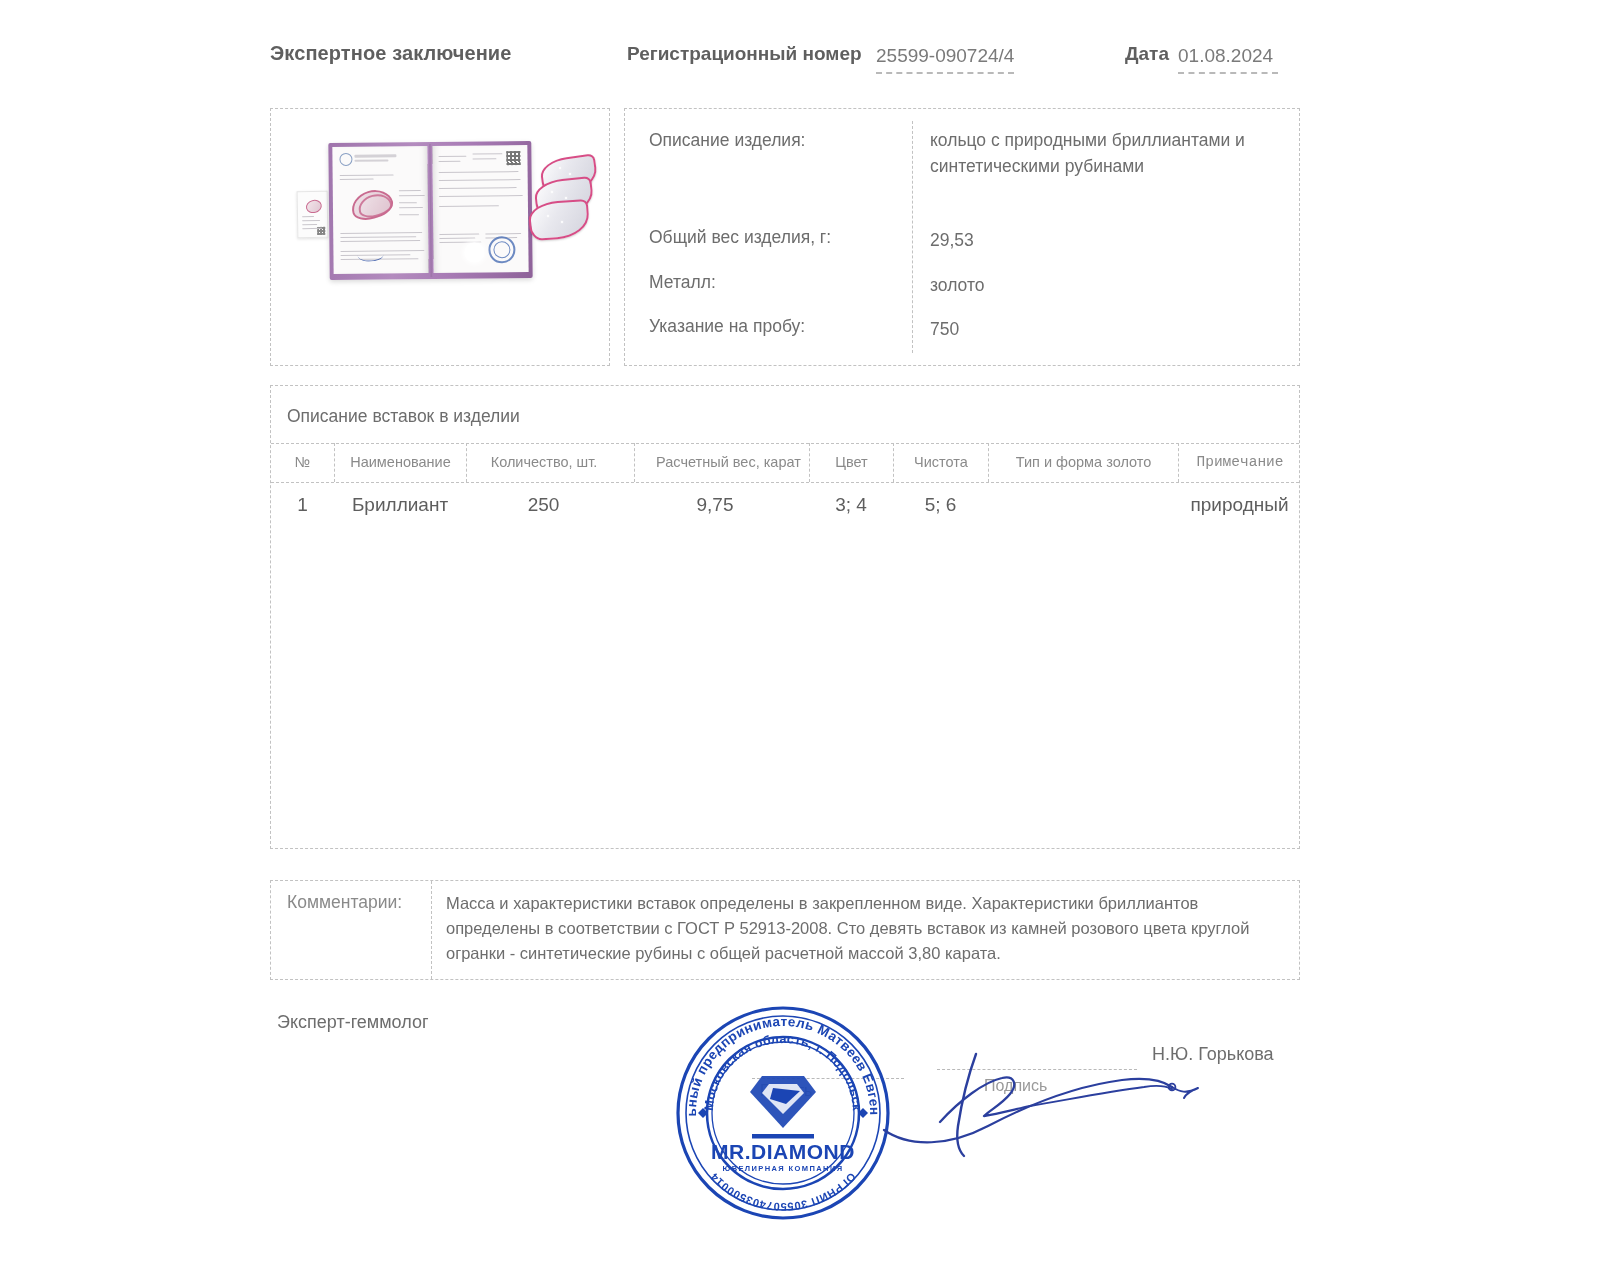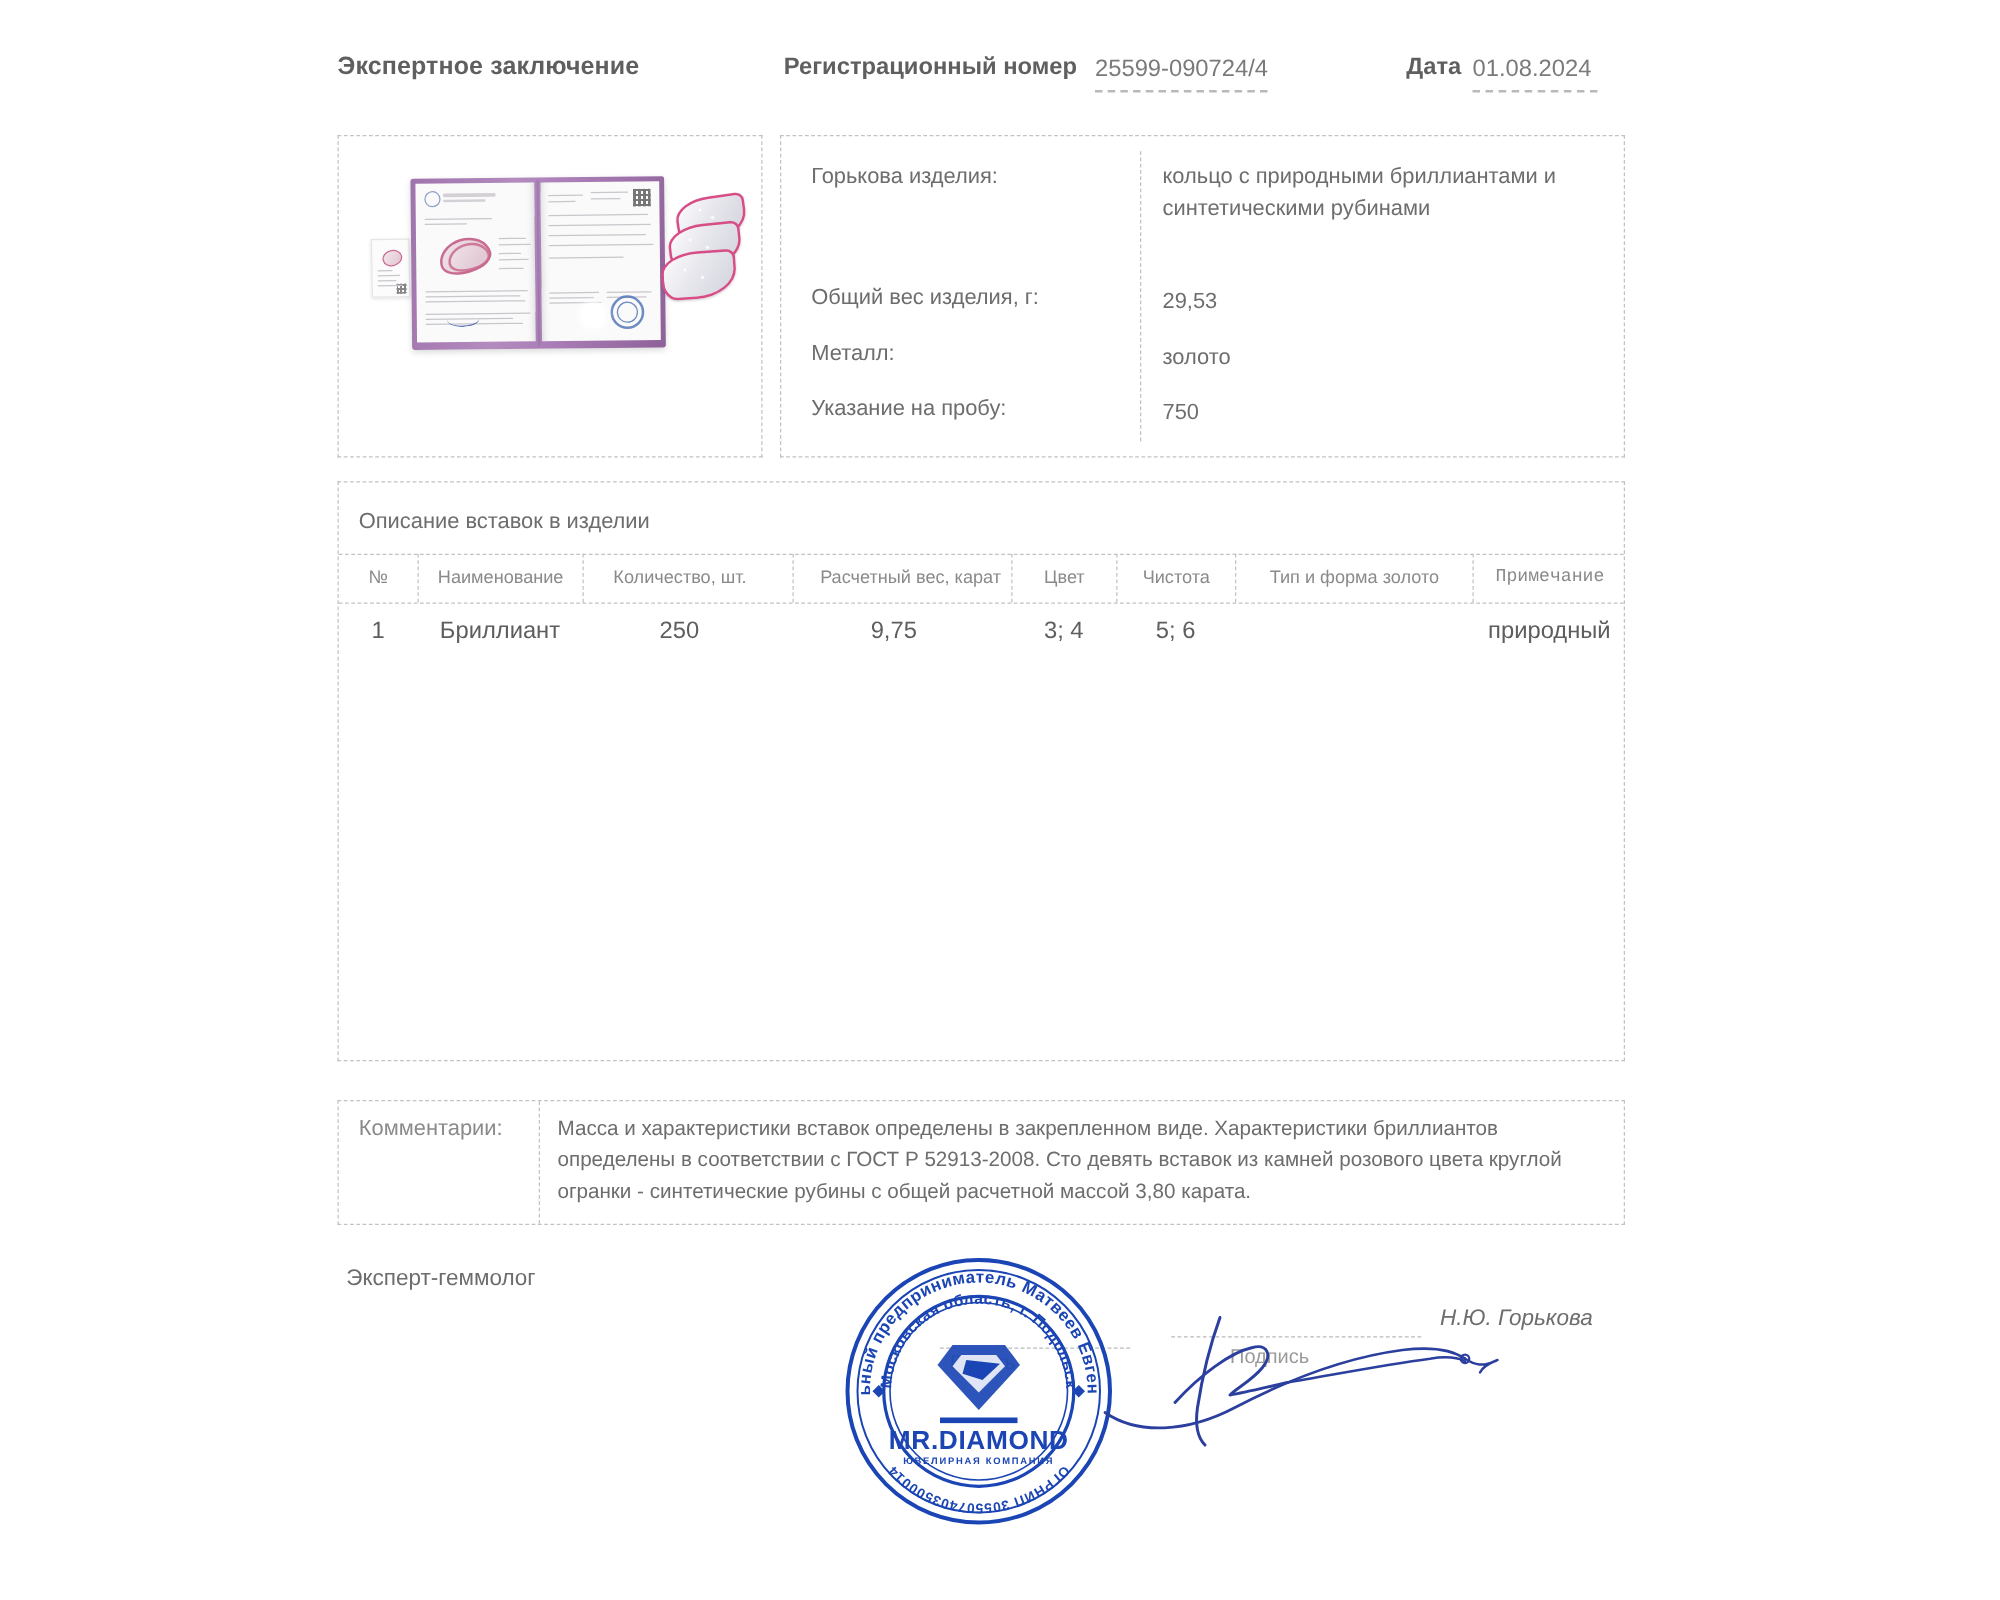--- a/index.html
+++ b/index.html
@@ -390,21 +390,20 @@
   }
   #stamp-caption { left: 760px; top: 1082px; }
   #sign-caption  { left: 984px; top: 1077px; }
   #signer-name {
     position: absolute;
     left: 1152px;
     top: 1044px;
     font-size: 18px;
     color: #6d6d6d;
     white-space: nowrap;
-    font-style: italic;
   }
 
   
   #stamp {
     position: absolute;
     left: 674px;
     top: 1004px;
     width: 218px;
     height: 218px;
     pointer-events: none;
@@ -502,21 +501,21 @@
         <div class="ring-sparkle" style="left:18px; top:58px;"></div>
         <div class="ring-sparkle" style="left:32px; top:64px;"></div>
       </div>
 
     </div>
   </div>
 
   <div class="dpanel" id="desc-panel">
     <div id="desc-divider"></div>
 
-    <div class="desc-row" id="r1-label">Горькова изделия:</div>
+    <div class="desc-row" id="r1-label">Описание изделия:</div>
     <div class="desc-val" id="r1-value">кольцо с природными бриллиантами и синтетическими рубинами</div>
 
     <div class="desc-row" id="r2-label">Общий вес изделия, г:</div>
     <div class="desc-val" id="r2-value">29,53</div>
 
     <div class="desc-row" id="r3-label">Металл:</div>
     <div class="desc-val" id="r3-value">золото</div>
 
     <div class="desc-row" id="r4-label">Указание на пробу:</div>
     <div class="desc-val" id="r4-value">750</div>

